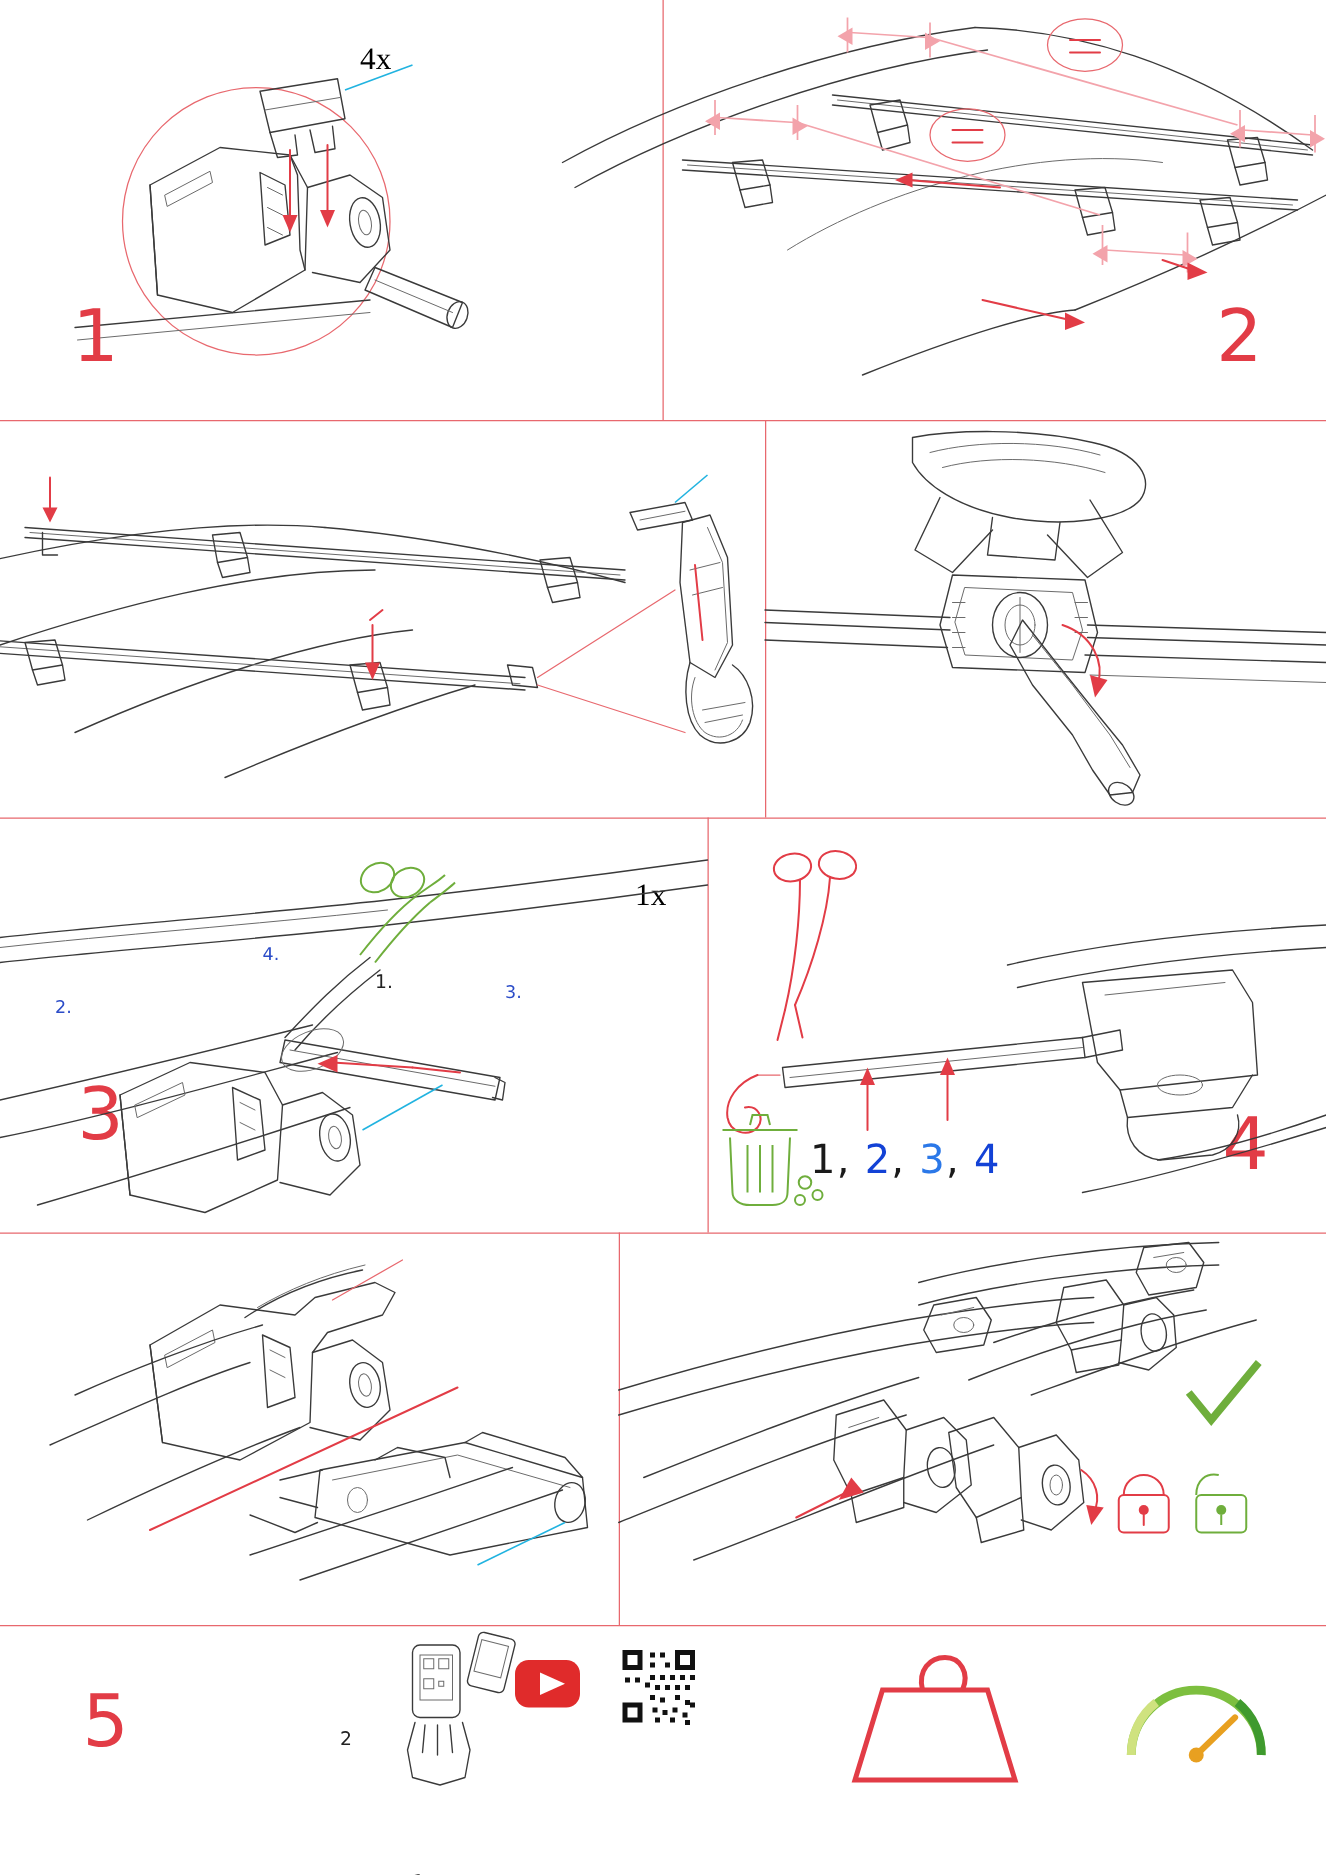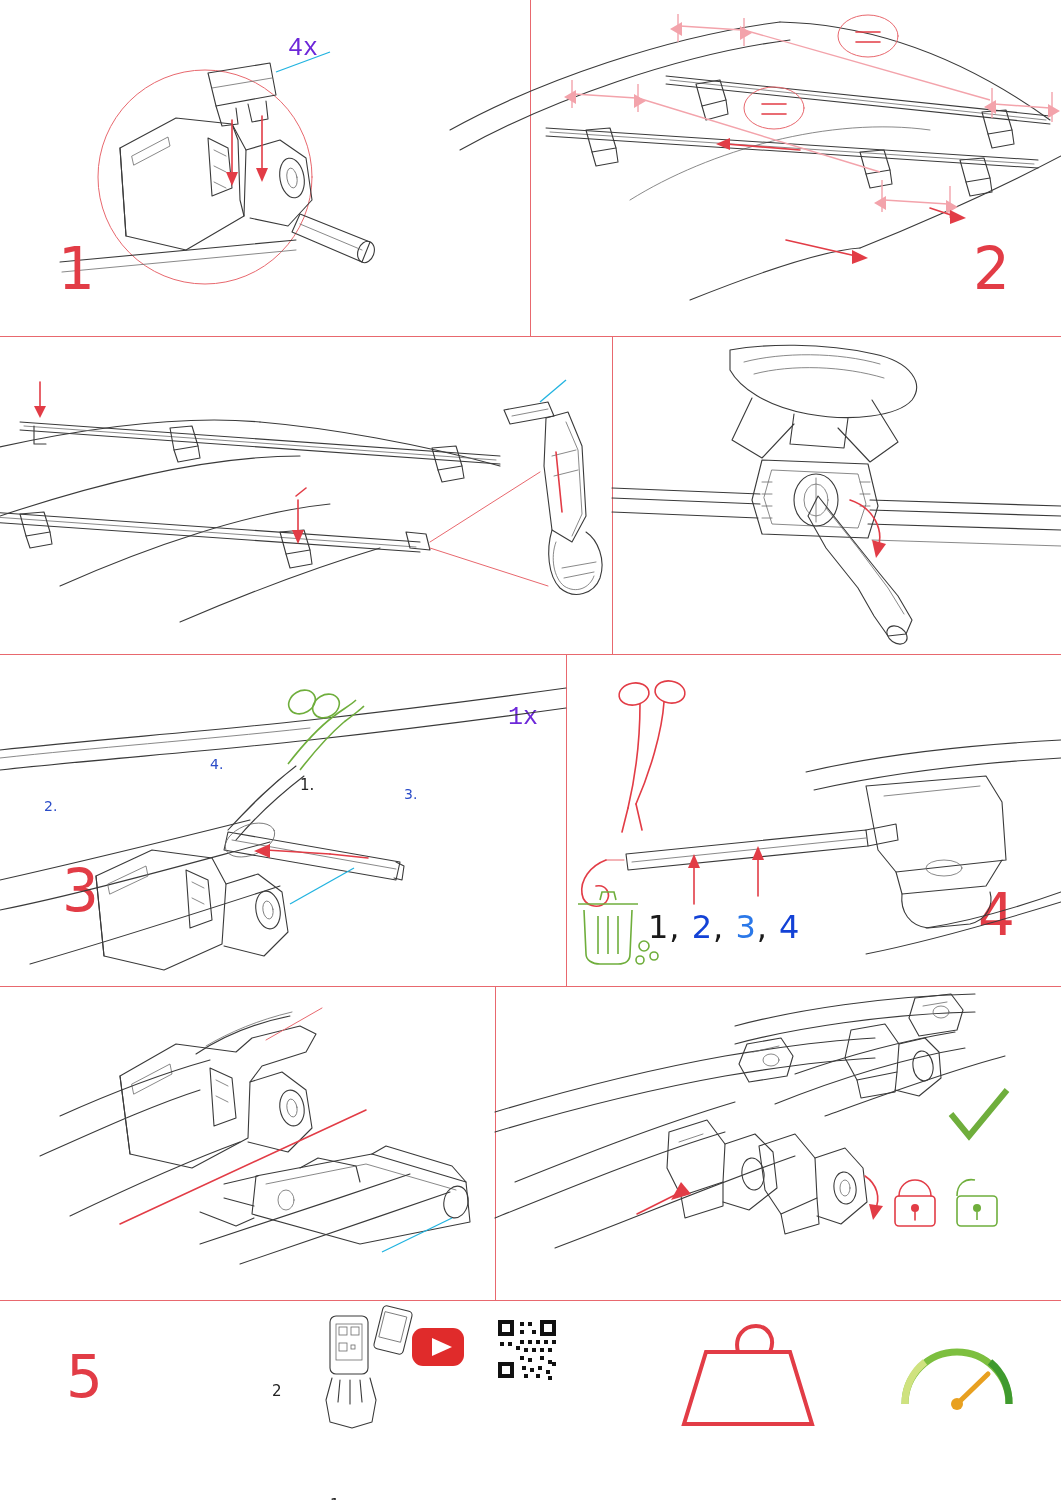--- a/index.html
+++ b/index.html
@@ -37,23 +37,23 @@
     position: absolute;
     font-family: "DejaVu Sans", sans-serif;
     font-size: 58px;
     color: #e23c46;
     font-weight: 400;
     letter-spacing: 1px;
     line-height: 1;
   }
   .qty {
     position: absolute;
-    font-family: Liberation Mono, monospace;
+    font-family: Liberation Serif, serif;
     font-size: 25px;
-    color: #6d28d9;
+    color: #000000;
   }
   .lbl-blue {
     position: absolute;
     font-family: "DejaVu Sans", sans-serif;
     font-size: 14px;
     color: #2b4cc8;
   }
   .lbl-red {
     position: absolute;
     font-family: "DejaVu Sans", sans-serif;

